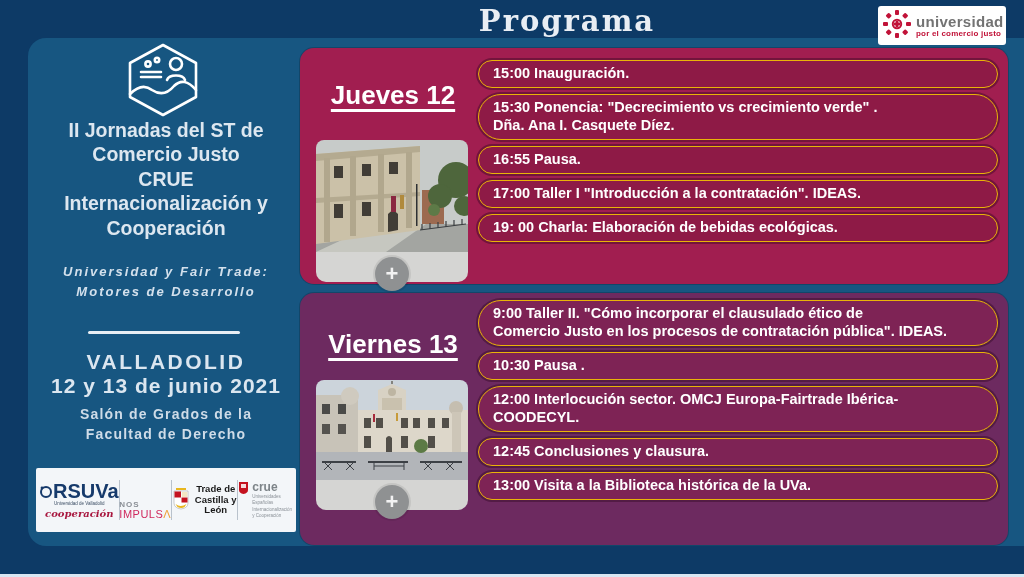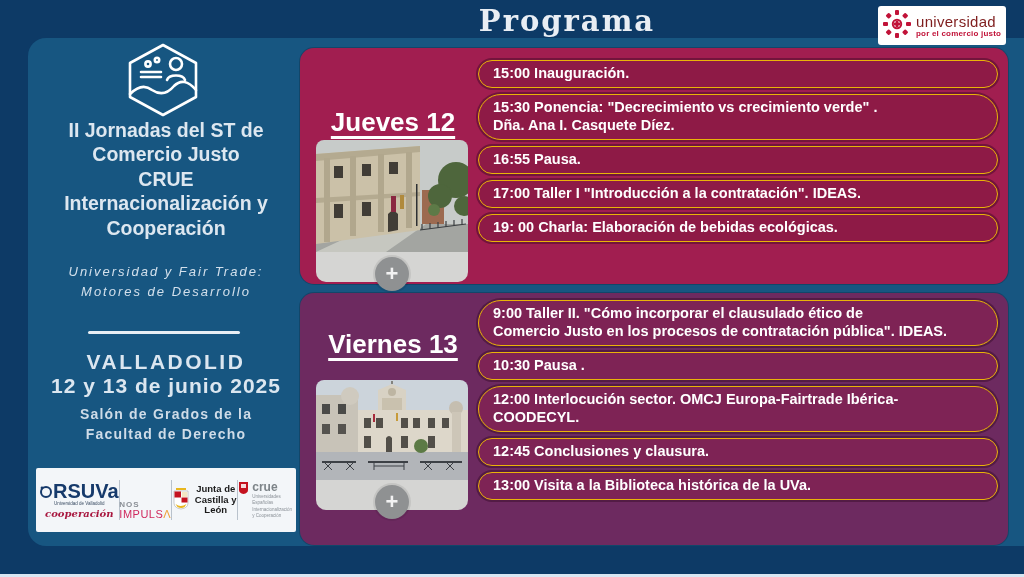--- a/index.html
+++ b/index.html
@@ -17,39 +17,39 @@
     font-family:"DejaVu Serif", serif;font-weight:bold;
     font-size:29px;letter-spacing:2px;color:#e9eef4;
     text-indent:110px;
   }
   .brand-box{
     top:6px;left:878px;width:128px;height:39px;background:#ffffff;
     border-radius:3px;display:flex;align-items:center;gap:4px;padding:0 4px;
     box-sizing:border-box;
   }
   .brand-text{display:flex;flex-direction:column;line-height:1;align-items:flex-start;}
-  .brand-l1{color:#7f1d1d;font-weight:normal;font-size:15px;letter-spacing:.3px;}
+  .brand-l1{color:#737373;font-weight:bold;font-size:15px;letter-spacing:.3px;}
   .brand-l2{color:#c11238;font-weight:bold;font-size:8px;margin-top:1px;letter-spacing:.2px;}
 
   
   .content-plate{
     top:38px;left:28px;width:996px;height:508px;
     background:#175681;border-radius:18px 0 0 18px;
   }
 
   
   .hex-icon{top:42px;left:120px;width:86px;height:76px;}
   .event-title{
     top:118px;left:32px;width:268px;text-align:center;
     color:#dde7f0;font-weight:bold;font-size:19.5px;line-height:1.25;
     white-space:pre-line;
   }
   .event-tagline{
     top:262px;left:32px;width:268px;text-align:center;
-    color:#d3e0ec;font-weight:normal;font-style:italic;font-size:13px;
+    color:#d3e0ec;font-weight:bold;font-style:italic;font-size:13px;
     letter-spacing:2px;line-height:1.5;white-space:pre-line;
   }
   .sidebar-divider{top:331px;left:88px;width:152px;height:3px;background:#e8eef4;border-radius:2px;}
   .city-name{
     top:350px;left:32px;width:268px;text-align:center;
     color:#dbe6f0;font-weight:bold;font-size:21px;letter-spacing:2.5px;
   }
   .event-dates{
     top:374px;left:32px;width:268px;text-align:center;
     color:#dbe6f0;font-weight:bold;font-size:21px;letter-spacing:1px;
@@ -84,21 +84,21 @@
   
   .day-panel{border-radius:14px;box-shadow:0 0 0 1px rgba(0,0,0,.18);}
   .panel-jueves{top:48px;left:300px;width:708px;height:236px;background:#a11e50;}
   .panel-viernes{top:293px;left:300px;width:708px;height:252px;background:#6d2a60;}
 
   .day-header{
     position:absolute;left:0;width:186px;text-align:center;
     color:#ffffff;font-weight:bold;font-size:26px;
     text-decoration:underline;text-decoration-thickness:3px;text-underline-offset:5px;
   }
-  .panel-jueves .day-header{top:32px;margin-top:27px;}
+  .panel-jueves .day-header{top:32px;}
   .panel-viernes .day-header{top:36px;}
 
   
   .photo-card{position:absolute;left:16px;width:152px;border-radius:8px;overflow:visible;}
   .panel-jueves .photo-card{top:92px;}
   .panel-viernes .photo-card{top:87px;}
   .photo-frame{width:152px;border-radius:8px 8px 0 0;overflow:hidden;display:block;}
   .photo-footer{
     width:152px;height:30px;background:#d5d5d3;border-radius:0 0 10px 10px;position:relative;
   }
@@ -174,21 +174,21 @@
 
 <div class="abs event-title">II Jornadas del ST de
 Comercio  Justo
 CRUE
 Internacionalización y
 Cooperación</div>
 <div class="abs event-tagline">Universidad y Fair Trade:
 Motores de Desarrollo</div>
 <div class="abs sidebar-divider"></div>
 <div class="abs city-name">VALLADOLID</div>
-<div class="abs event-dates">12 y 13 de junio  2025</div>
+<div class="abs event-dates">12 y 13 de junio  2021</div>
 <div class="abs venue">Salón de Grados de la
 Facultad de Derecho</div>
 
 <div class="abs partners-bar">
   <div class="partner">
     <span class="rsuva-name">
       <span>
         <svg width="12" height="12" viewBox="0 0 12 12">
             <circle cx="6" cy="6" r="5" fill="none" stroke="#163a6b" stroke-width="2"></circle>
             <circle cx="2" cy="2" r="1.4" fill="#163a6b"></circle>
@@ -209,21 +209,21 @@
     <span>
       <svg width="18" height="24" viewBox="0 0 18 24">
         <path d="M4 2 h10 v2 h-10 z" fill="#e8b61e"></path>
         <path d="M2 5 h14 v12 q0 5 -7 6 q-7-1 -7-6 Z" fill="#ffffff" stroke="#9a9a9a" stroke-width=".5"></path>
         <rect x="2.5" y="5.5" width="6.5" height="6" fill="#c4121f"></rect>
         <rect x="9.5" y="11.5" width="6" height="5" fill="#c4121f"></rect>
         <rect x="9.8" y="6" width="5.5" height="5" fill="#f3e6c3"></rect>
         <path d="M3.5 18 q5 4 11 0 l-2 3 q-3 2 -7 0 Z" fill="#e8b61e"></path>
       </svg>
     </span>
-    <span class="junta-text">Junta de
+    <span class="junta-text">Trade de
 Castilla y León</span>
   </div>
   <div class="partner-sep"></div>
   <div class="partner crue">
     <span>
       <svg width="11" height="14" viewBox="0 0 11 14">
           <path d="M1 1 h9 v8 q0 3 -4.5 4 q-4.5-1 -4.5-4 Z" fill="#c4121f"></path>
           <path d="M3 3 h5 v4 h-5 z" fill="#ffffff" opacity=".85"></path>
         </svg>
     </span>

